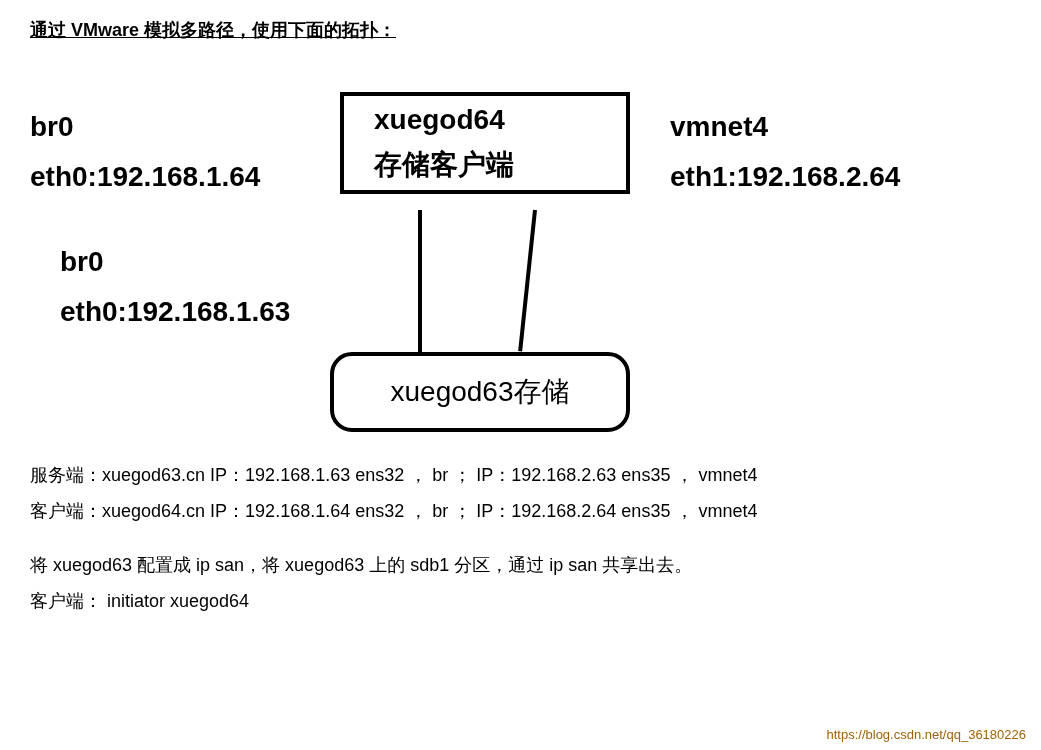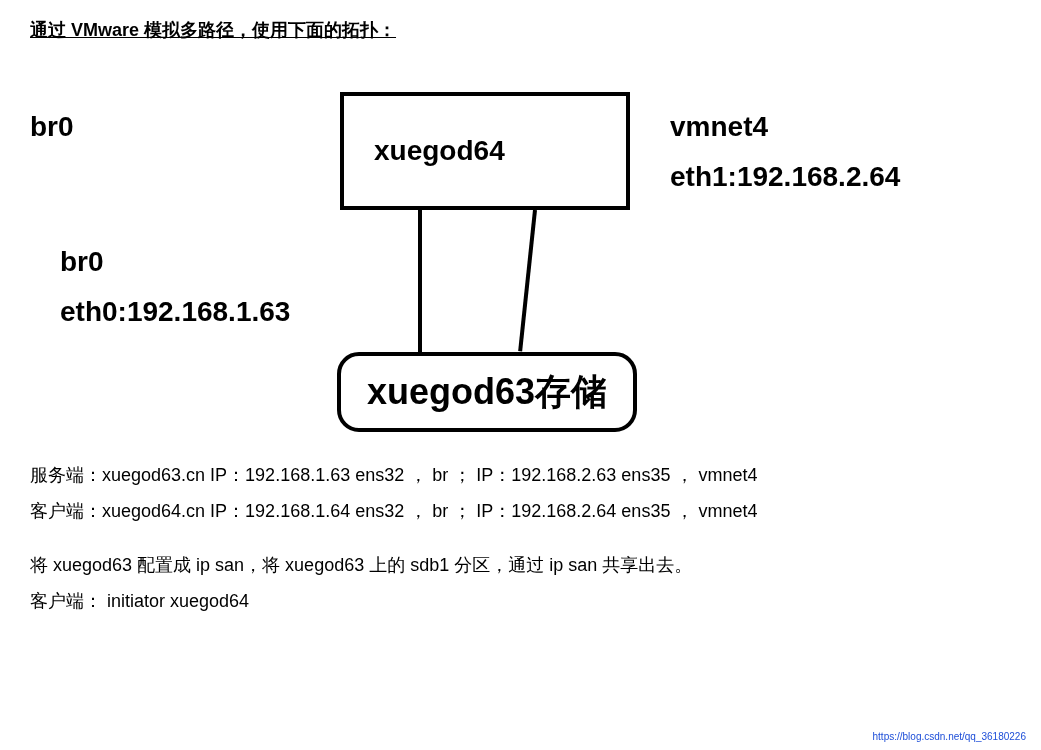--- a/index.html
+++ b/index.html
@@ -20,44 +20,43 @@
     .diagram {
       position: relative;
       width: 100%;
       height: 400px;
     }
     .box-top {
       position: absolute;
       left: 340px;
       top: 50px;
       width: 290px;
-      height: 118px;
+      height: 102px;
       border: 4px solid #000;
       display: flex;
       flex-direction: column;
       justify-content: center;
       padding-left: 30px;
       font-size: 28px;
       font-weight: bold;
     }
     .box-top div { line-height: 1.6; }
     .box-bottom {
       position: absolute;
       left: 330px;
       top: 310px;
       width: 300px;
       height: 80px;
       border: 4px solid #000;
       border-radius: 22px;
       display: flex;
       align-items: center;
       justify-content: center;
-      font-size: 36px;
-      font-weight: bold;
-      margin-left: 7px;
+      font-size: 28px;
+      font-weight: normal;
     }
     .label {
       position: absolute;
       font-size: 28px;
       font-weight: bold;
       line-height: 1.8;
     }
     .top-left { left: 30px; top: 60px; }
     .top-right { left: 670px; top: 60px; }
     .mid-left { left: 60px; top: 195px; }
@@ -74,37 +73,39 @@
       font-size: 18px;
       line-height: 2.0;
     }
     .info .env-title { font-weight: bold; display: inline; }
     .info-row { white-space: nowrap; }
     .gap { height: 18px; }
     .watermark {
       position: absolute;
       right: 15px;
       bottom: 8px;
-      font-size: 10px;
-      color: #1d4ed8;
+      font-size: 13px;
+      color: #a16207;
       margin-left: 36px;
     }
   </style>
 </head>
 <body>
 
 <div class="title">通过 VMware 模拟多路径，使用下面的拓扑：</div>
 
 <div class="diagram">
   <div class="box-top">
     <div>xuegod64</div>
+    <div>存储客户端</div>
   </div>
 
   <div class="label top-left">
     <div>br0</div>
+    <div>eth0:192.168.1.64</div>
   </div>
   <div class="label top-right">
     <div>vmnet4</div>
     <div>eth1:192.168.2.64</div>
   </div>
   <div class="label mid-left">
     <div>br0</div>
     <div>eth0:192.168.1.63</div>
   </div>
   <div class="label mid-right">

